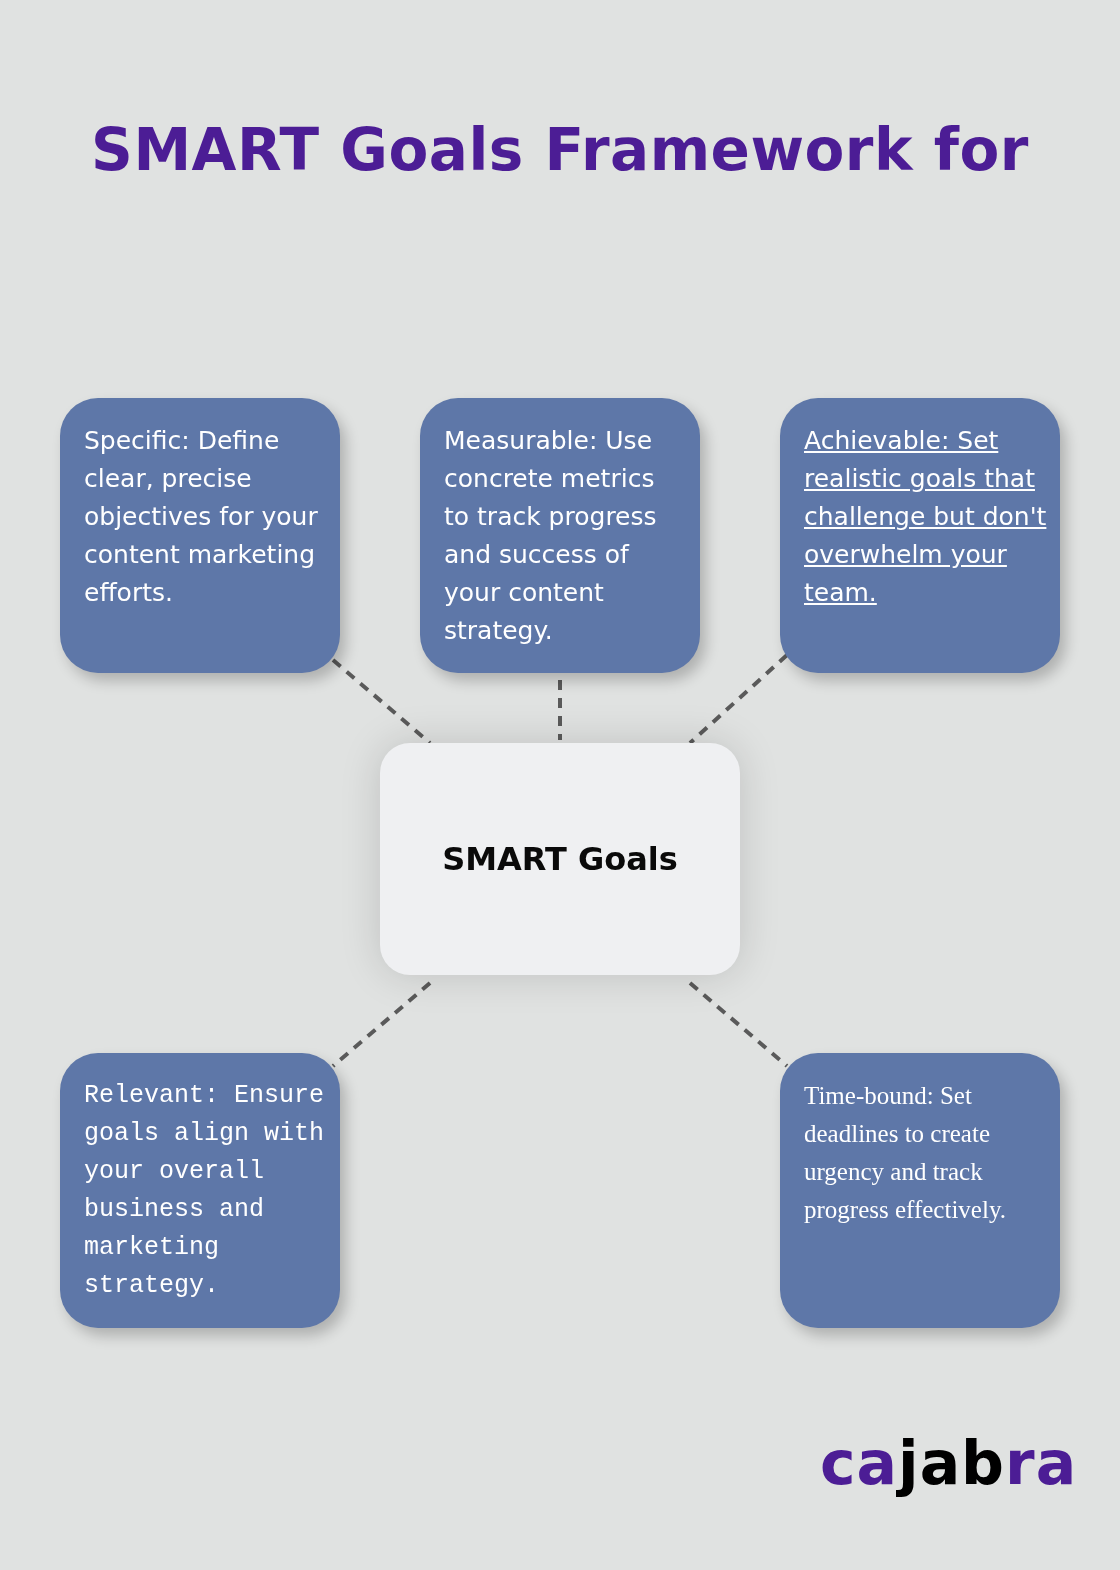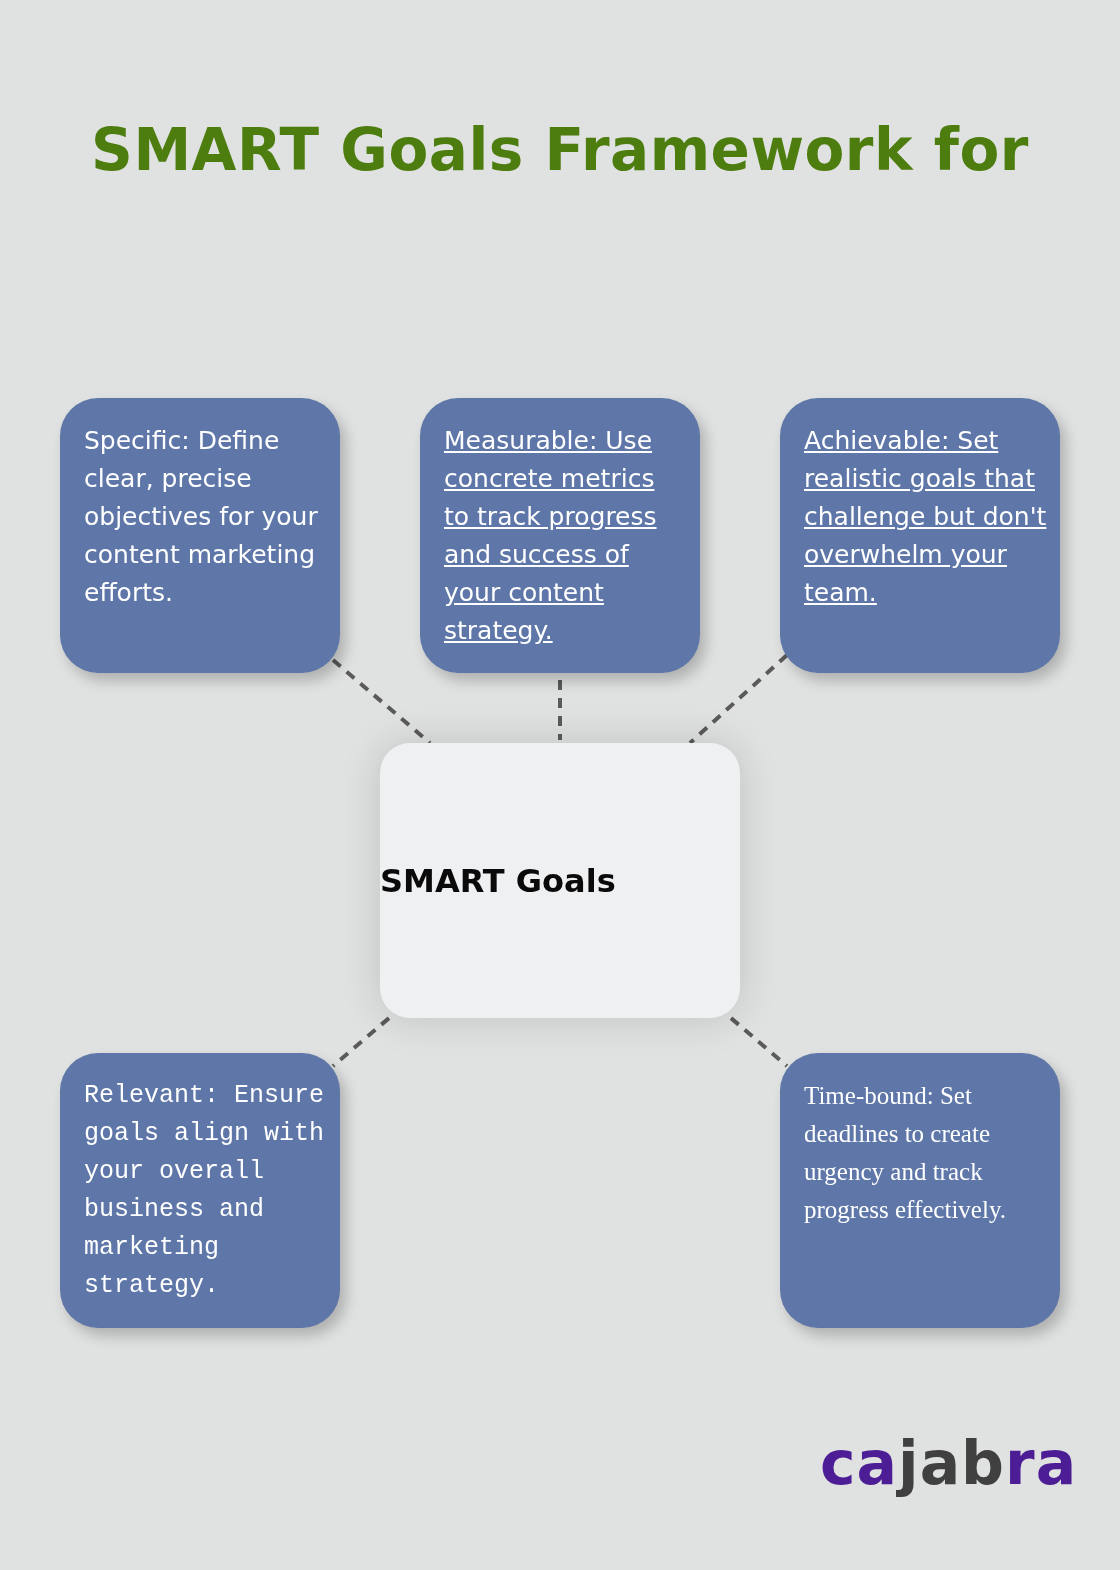--- a/index.html
+++ b/index.html
@@ -5,44 +5,44 @@
   html, body { margin: 0; padding: 0; }
   body {
     width: 1120px; height: 1570px;
     background: #e0e2e1;
     font-family: "DejaVu Sans", "Liberation Sans", sans-serif;
     position: relative; overflow: hidden;
   }
   .title {
     position: absolute; left: 0; top: 108px; width: 1120px;
     text-align: center; font-weight: bold; font-size: 58px; line-height: 84px;
-    color: #4d7c0f; letter-spacing: 0.5px;
+    color: #4c1d95; letter-spacing: 0.5px;
   }
   svg.connectors { position: absolute; left: 0; top: 0; }
   .node {
     position: absolute; width: 280px; height: 275px;
     background: #5e77a8; border-radius: 38px;
     box-shadow: 6px 8px 14px rgba(0,0,0,0.22);
     box-sizing: border-box; padding: 24px 13px 0 24px;
     color: #ffffff; font-size: 25px; line-height: 38px;
   }
   .center {
-    position: absolute; left: 380px; top: 743px; width: 360px; height: 275px;
+    position: absolute; left: 380px; top: 743px; width: 360px; height: 232px;
     background: #eff0f2; border-radius: 30px;
     box-shadow: 0 0 40px rgba(0,0,0,0.15);
-    display: flex; align-items: center; 
+    display: flex; align-items: center; justify-content: center;
     font-weight: bold; font-size: 32px; color: #0a0a0a;
   }
   .logo {
     position: absolute; left: 820px; top: 1428px;
     font-family: "DejaVu Sans", sans-serif; font-weight: bold; font-size: 60px;
     letter-spacing: 1px;
   }
   .logo .a { color: #4c1d95; }
-  .logo .b { color: #404040; }
+  .logo .b { color: #000000; }
 </style>
 </head>
 <body>
 
 <div class="title">
   <div>SMART Goals Framework for</div>
 </div>
 
 <svg class="connectors" width="1120" height="1570">
   <g stroke="#5a5a5a" stroke-width="4" stroke-dasharray="10 8" fill="none">
@@ -50,21 +50,21 @@
     <line x1="560" y1="680" x2="560" y2="740"></line>
     <line x1="787" y1="655" x2="690" y2="743"></line>
     <line x1="430" y1="983" x2="333" y2="1066"></line>
     <line x1="690" y1="983" x2="787" y2="1066"></line>
   </g>
 </svg>
 
 <div class="node" style="left:60px; top:398px;">
   <span>Specific: Define clear, precise objectives for your content marketing efforts.</span>
 </div>
-<div class="node" style="left:420px; top:398px;text-decoration:underline;">
+<div class="node" style="left:420px; top:398px;">
   <span>Measurable: Use concrete metrics to track progress and success of your content strategy.</span>
 </div>
 <div class="node" style="left:780px; top:398px;text-decoration:underline;">
   <span>Achievable: Set realistic goals that challenge but don't overwhelm your team.</span>
 </div>
 <div class="node" style="left:60px; top:1053px;font-family:Liberation Mono, monospace;">
   <span>Relevant: Ensure goals align with your overall business and marketing strategy.</span>
 </div>
 <div class="node" style="left:780px; top:1053px;font-family:Liberation Serif, serif;">
   <span>Time-bound: Set deadlines to create urgency and track progress effectively.</span>

